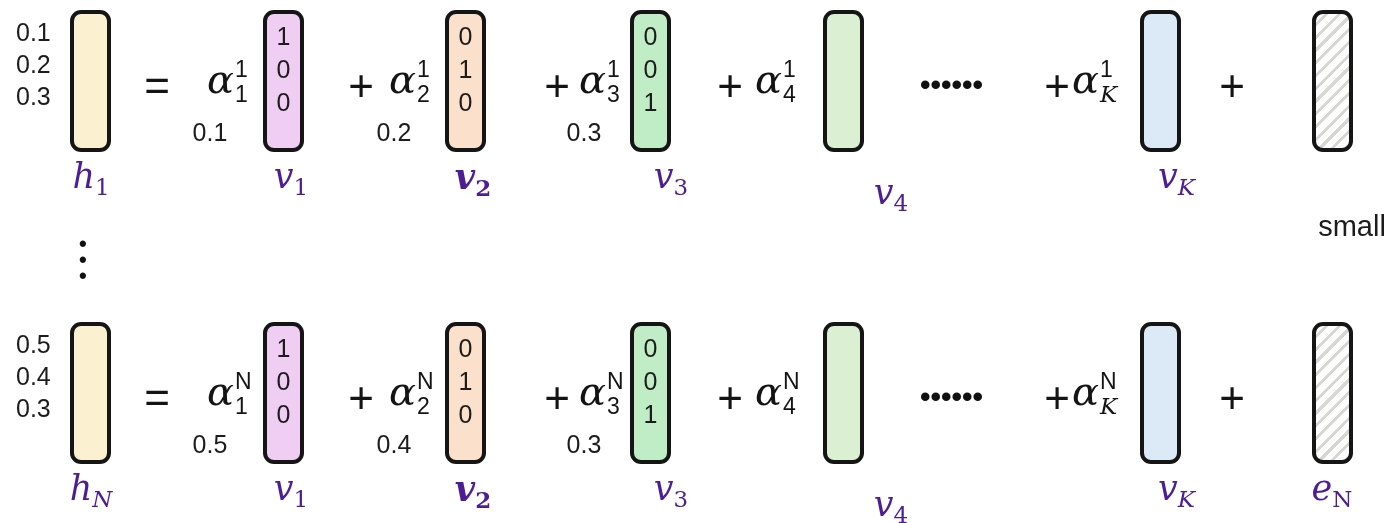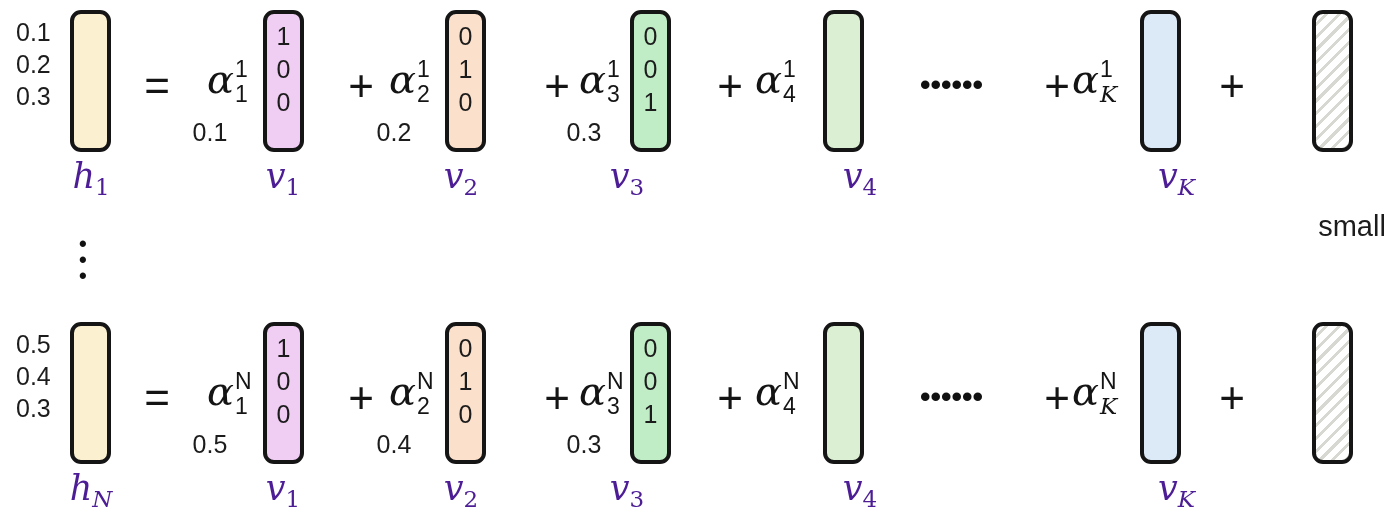--- a/index.html
+++ b/index.html
@@ -39,24 +39,24 @@
   .scripts .s-it{font-style:italic;font-family:"DejaVu Serif",serif;}
   .coef-val{position:absolute;top:118px;width:48px;text-align:center;font-size:25px;color:#1c1c1c;}
 
   .hdots{position:absolute;left:920px;top:68px;font-size:30px;font-weight:700;letter-spacing:0px;color:#111;}
   .vdots{position:absolute;left:79px;top:236px;width:12px;font-size:22px;line-height:16px;font-weight:700;word-break:break-all;color:#111;}
   .note{position:absolute;left:1302px;top:210px;width:100px;text-align:center;font-size:29px;color:#1c1c1c;}
 
   
   .p-hbar{left:70px;} .p-hlab{left:56px;}
   .p-eq{left:135px;}
-  .p-c0{left:207px;} .p-cv0{left:186px;} .p-b0{left:263px;} .p-l0{left:248px;}
-  .p-plus1{left:339px;} .p-c1{left:389px;} .p-cv1{left:370px;} .p-b1{left:445px;} .p-l1{left:426px;}
-  .p-plus2{left:535px;} .p-c2{left:579px;} .p-cv2{left:560px;} .p-b2{left:630px;} .p-l2{left:592px;}
-  .p-plus3{left:708px;} .p-c3{left:755px;} .p-b3{left:823px;} .p-l3{left:825px;}
+  .p-c0{left:207px;} .p-cv0{left:186px;} .p-b0{left:263px;} .p-l0{left:256px;}
+  .p-plus1{left:339px;} .p-c1{left:389px;} .p-cv1{left:370px;} .p-b1{left:445px;} .p-l1{left:438px;font-weight:bold;}
+  .p-plus2{left:535px;} .p-c2{left:579px;} .p-cv2{left:560px;} .p-b2{left:630px;} .p-l2{left:636px;}
+  .p-plus3{left:708px;} .p-c3{left:755px;} .p-b3{left:823px;} .p-l3{left:856px;margin-top:16px;}
   .p-plus4{left:1035px;} .p-c4{left:1072px;} .p-b4{left:1140px;} .p-l4{left:1125px;text-align:right;}
   .p-plus5{left:1210px;} .p-be{left:1312px;} .p-le{left:1297px;}
 </style>
 </head>
 <body>
 
 <div class="row" id="row1">
   <div class="h-values">
     <div>0.1</div>
     <div>0.2</div>
@@ -232,13 +232,14 @@
       <span class="scripts">
         <span>N</span>
         <span class="s-it">K</span>
       </span>
     </div>
   <div class="bar f-vk p-b4"></div>
   <div class="mlabel p-l4"><span class="mi">v</span><span class="msub it">K</span></div>
 
   <div class="op p-plus5">+</div>
   <div class="bar f-e p-be"></div>
+  <div class="mlabel p-le"><span class="mi">e</span><span class="msub">N</span></div>
 </div>
 
 </body></html>

